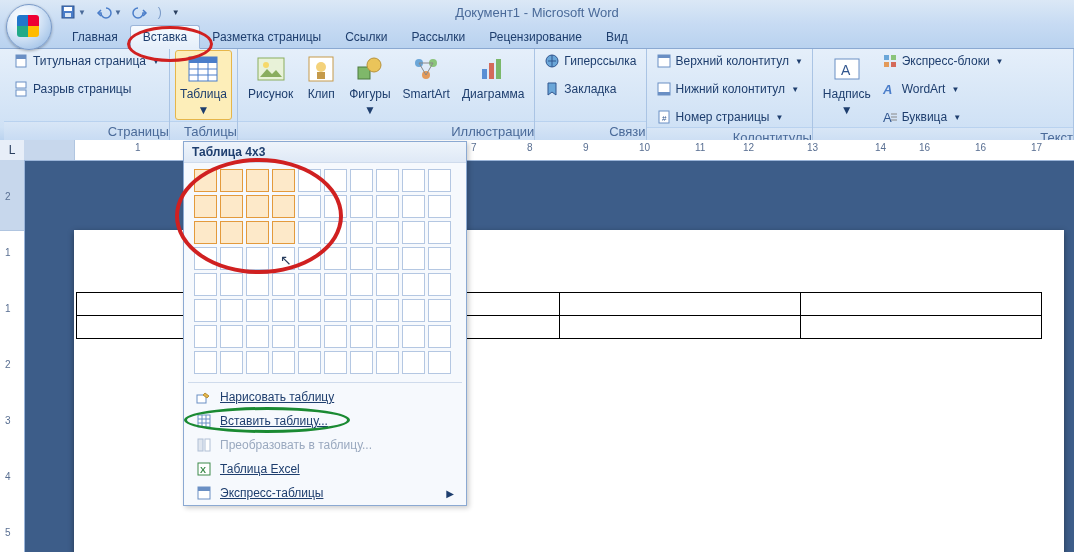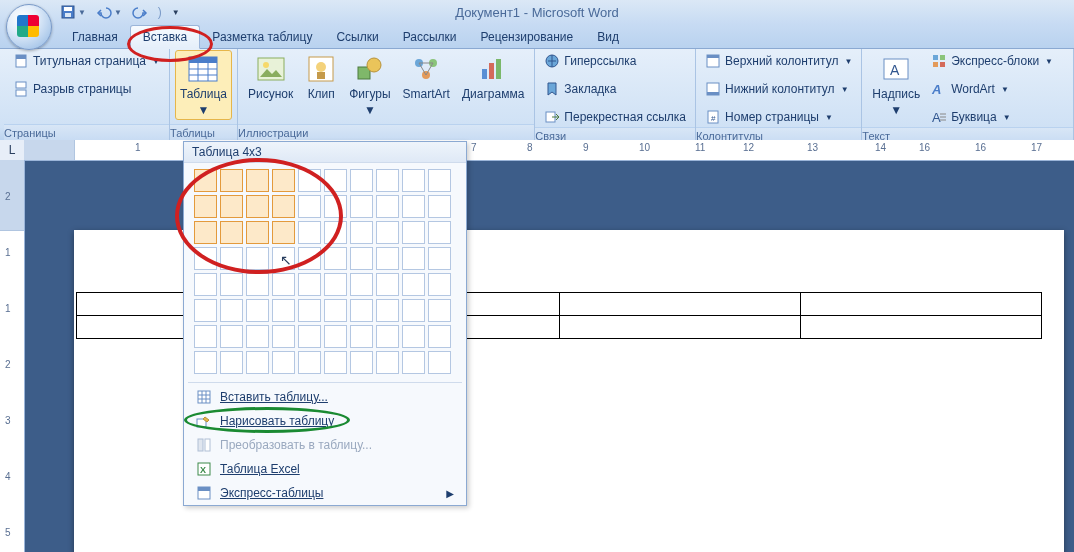--- a/index.html
+++ b/index.html
@@ -20,21 +20,21 @@
 
 .tabs{height:24px;background:linear-gradient(#c7dbf3,#b9d2ef);display:flex;align-items:flex-end;padding-left:60px;border-bottom:1px solid #8ba9d2}
 .tab{padding:4px 12px;color:#1e3e6e;cursor:pointer;position:relative}
 .tab.active{background:linear-gradient(#f7fbff,#e5effa);border:1px solid #9bb5d9;border-bottom:1px solid #e5effa;border-radius:3px 3px 0 0;margin-bottom:-1px}
 .red-circle-tab{position:absolute;left:127px;top:26px;width:80px;height:30px;border:3px solid #d02020;border-radius:50%;z-index:6;pointer-events:none}
 
 
 .ribbon{height:92px;background:linear-gradient(#e5effa,#cfe1f5 85%,#b9d2ef);display:flex;border-bottom:1px solid #8ba9d2}
 .group{border-right:1px solid #aac4e4;display:flex;flex-direction:column;padding:2px 6px 0 6px}
 .group-body{flex:1;display:flex;align-items:flex-start;gap:4px}
-.group-label{text-align:left;font-size:11px;color:#4a6a99;padding:2px 0;background:linear-gradient(#d8e6f6,#c7dbf3);margin:0 -6px;border-top:1px solid #b9d2ef}
+.group-label{text-align:right;font-size:13px;color:#4a6a99;padding:2px 0;background:linear-gradient(#d8e6f6,#c7dbf3);margin:0 -6px;border-top:1px solid #b9d2ef}
 .vstack{display:flex;flex-direction:column;gap:8px}
 .ctrl{display:flex;align-items:center;gap:4px;padding:2px 3px;color:#1e3e6e;white-space:nowrap;border-radius:2px}
 .ctrl .drop{font-size:8px;margin-left:2px}
 .bigbtn{display:flex;flex-direction:column;align-items:center;gap:2px;padding:2px 4px;color:#1e3e6e;border-radius:2px}
 .bigbtn.active{background:#fdeeb9;outline:1px solid #e6b64a}
 .ico{width:16px;height:16px;display:inline-block}
 .ico-big{width:32px;height:32px}
 svg{display:block}
 
 
@@ -51,21 +51,21 @@
 .vruler-main{background:#fff;height:500px;position:relative}
 .vruler-main span{position:absolute;left:5px;font-size:10px;color:#596f92}
 .page{position:absolute;left:74px;top:90px;width:990px;height:600px;background:#fff;box-shadow:0 2px 6px rgba(0,0,0,.4)}
 
 
 .doc-table{position:absolute;left:2px;top:62px;border-collapse:collapse;width:966px}
 .doc-table td{border:1px solid #000;height:20px}
 
 
 .table-dd{position:absolute;left:183px;top:141px;width:282px;background:#f6f9fd;border:1px solid #8ba9d2;z-index:20;box-shadow:2px 2px 5px rgba(0,0,0,.2)}
-.dd-title{background:linear-gradient(#eef4fb,#dfe9f6);padding:3px 8px;color:#1e3e6e;font-weight:normal;border-bottom:1px solid #cfdbec}
+.dd-title{background:linear-gradient(#eef4fb,#dfe9f6);padding:3px 8px;color:#1e3e6e;font-weight:bold;border-bottom:1px solid #cfdbec}
 .grid{padding:6px 10px;display:grid;grid-template-columns:repeat(10,23px);grid-auto-rows:23px;gap:3px}
 .cell{border:1px solid #b4c7e2;background:#fff}
 .cell.sel{border:1px solid #e39a3c;background:#fde9c9}
 .dd-sep{height:1px;background:#cfdbec;margin:2px 4px}
 .dd-item{display:flex;align-items:center;gap:8px;padding:4px 12px;color:#1e3e6e}
 .dd-item .u{text-decoration:underline}
 .dd-item.disabled{color:#9aa9bf}
 .dd-item .arrow{margin-left:auto;font-size:10px}
 .dd-ico{width:16px;height:16px;flex:none}
 
@@ -111,21 +111,21 @@
   </div>
   <div class="title-center">Документ1 - Microsoft Word</div>
 </div>
 
 <div class="office-btn"></div>
 <div class="red-circle-tab"></div>
 
 <div class="tabs">
   <div class="tab">Главная</div>
   <div class="tab active">Вставка</div>
-  <div class="tab">Разметка таблицу</div>
+  <div class="tab">Разметка страницы</div>
   <div class="tab">Ссылки</div>
   <div class="tab">Рассылки</div>
   <div class="tab">Рецензирование</div>
   <div class="tab">Вид</div>
 </div>
 
 <div class="ribbon">
 
   <div class="group" style="padding-left:10px">
     <div class="group-body">
@@ -243,29 +243,20 @@
             </span>
             <span>Гиперссылка</span>
           </div>
       <div class="ctrl">
             <span class="ico">
               <svg viewBox="0 0 16 16">
                 <path d="M4 2h8v12l-4-3-4 3z" fill="#6aa6d8" stroke="#31568f"></path>
               </svg>
             </span>
             <span>Закладка</span>
-          </div>
-      <div class="ctrl">
-            <span class="ico">
-              <svg viewBox="0 0 16 16">
-                <rect x="2" y="3" width="9" height="10" fill="#fff" stroke="#6a8fc4"></rect>
-                <path d="M8 8h6M12 5l3 3-3 3" fill="none" stroke="#4d7a3e"></path>
-              </svg>
-            </span>
-            <span>Перекрестная ссылка</span>
           </div>
     </div>
       </div>
     <div class="group-label">Связи</div>
   </div>
 
   <div class="group">
     <div class="group-body">
         <div class="vstack">
       <div class="ctrl">
@@ -497,38 +488,38 @@
       <div class="cell"></div>
       <div class="cell"></div>
       <div class="cell"></div>
       <div class="cell"></div>
       <div class="cell"></div>
     </div>
   <div class="dd-sep"></div>
   <div class="dd-item">
       <span class="dd-ico">
         <svg viewBox="0 0 16 16">
+          <rect x="1" y="6" width="9" height="8" fill="#fff" stroke="#6a8fc4"></rect>
+          <path d="M9 4l4 3-2 2-4-3z" fill="#e6b64a" stroke="#b8923a"></path>
+        </svg>
+      </span>
+      <span><span class="u">Нарисовать таблицу</span></span>
+    </div>
+  <div class="dd-item">
+      <span class="dd-ico">
+        <svg viewBox="0 0 16 16">
           <rect x="2" y="2" width="12" height="12" fill="#fff" stroke="#6a8fc4"></rect>
           <line x1="2" y1="6" x2="14" y2="6" stroke="#6a8fc4"></line>
           <line x1="2" y1="10" x2="14" y2="10" stroke="#6a8fc4"></line>
           <line x1="6" y1="2" x2="6" y2="14" stroke="#6a8fc4"></line>
           <line x1="10" y1="2" x2="10" y2="14" stroke="#6a8fc4"></line>
         </svg>
       </span>
       <span><span class="u">Вставить таблицу...</span></span>
     </div>
-  <div class="dd-item">
-      <span class="dd-ico">
-        <svg viewBox="0 0 16 16">
-          <rect x="1" y="6" width="9" height="8" fill="#fff" stroke="#6a8fc4"></rect>
-          <path d="M9 4l4 3-2 2-4-3z" fill="#e6b64a" stroke="#b8923a"></path>
-        </svg>
-      </span>
-      <span><span class="u">Нарисовать таблицу</span></span>
-    </div>
   <div class="dd-item disabled">
       <span class="dd-ico">
         <svg viewBox="0 0 16 16">
           <rect x="2" y="2" width="5" height="12" fill="#e0e6ef" stroke="#b0c0d6"></rect>
           <rect x="9" y="2" width="5" height="12" fill="#fff" stroke="#b0c0d6"></rect>
         </svg>
       </span>
       <span>Преобразовать в таблицу...</span>
     </div>
   <div class="dd-item">

